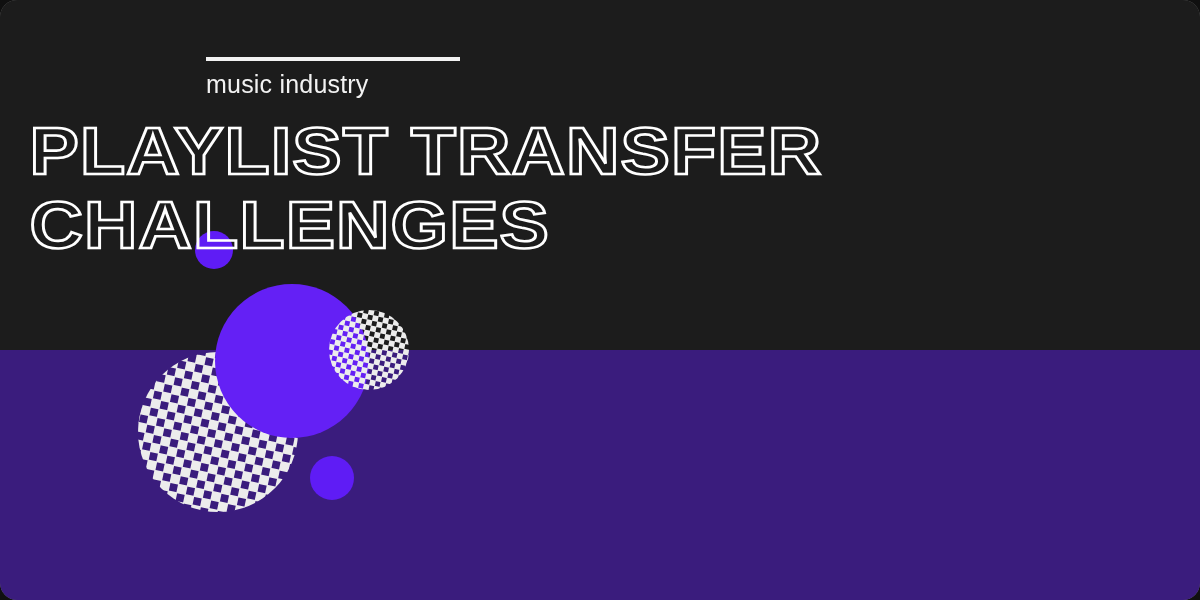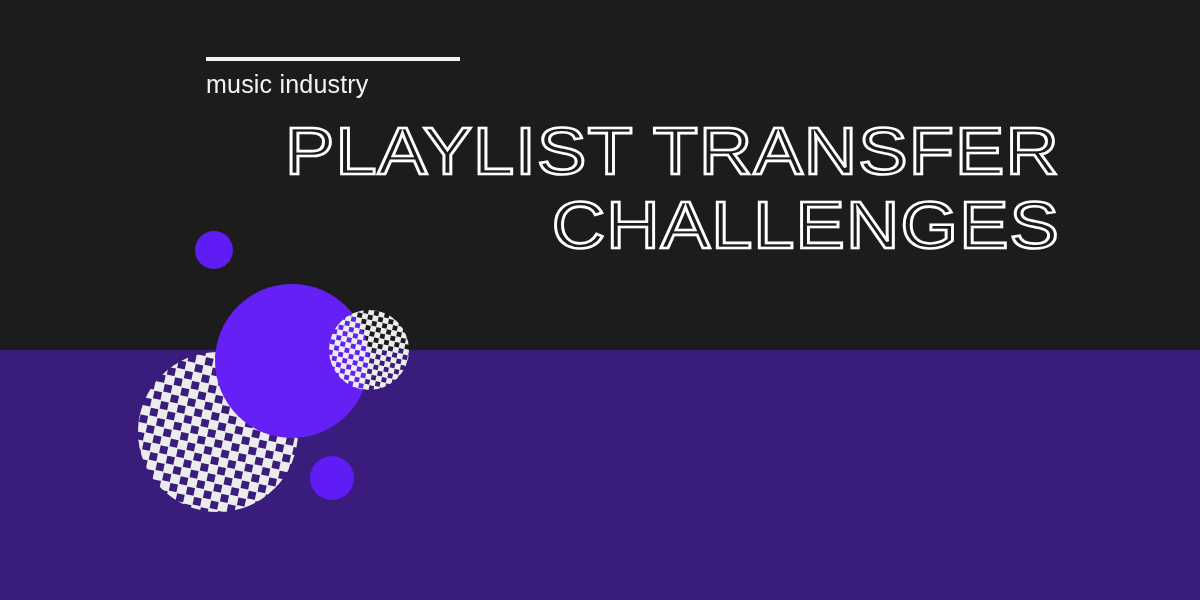--- a/index.html
+++ b/index.html
@@ -7,20 +7,21 @@
     padding: 0;
     background: #101010;
   }
   #banner {
     position: relative;
     width: 1200px;
     height: 600px;
     overflow: hidden;
     font-family: "Liberation Sans", sans-serif;
     background: #737373;
+    border-radius: 17px;
     -webkit-font-smoothing: antialiased;
   }
 
   
   .band-top {
     position: absolute;
     left: 0; top: 0;
     width: 1200px;
     height: 350px;
     background: #1c1c1c;
@@ -161,24 +162,24 @@
     color: #f2f2f2;
     white-space: nowrap;
   }
 
   
   .headline {
     position: absolute;
     right: 140px;
     top: 118px;
     width: 920px;
-    text-align: right;
+    text-align: left;
     font-size: 66px;
     line-height: 66px;
-    font-weight: 400;
+    font-weight: 700;
     letter-spacing: 1px;
     color: transparent;
     -webkit-text-stroke: 2.6px #ffffff;
     text-transform: uppercase;
     font-stretch: condensed;
   }
   .headline .hl-line {
     display: block;
     white-space: nowrap;
     transform: scaleX(1.12);

